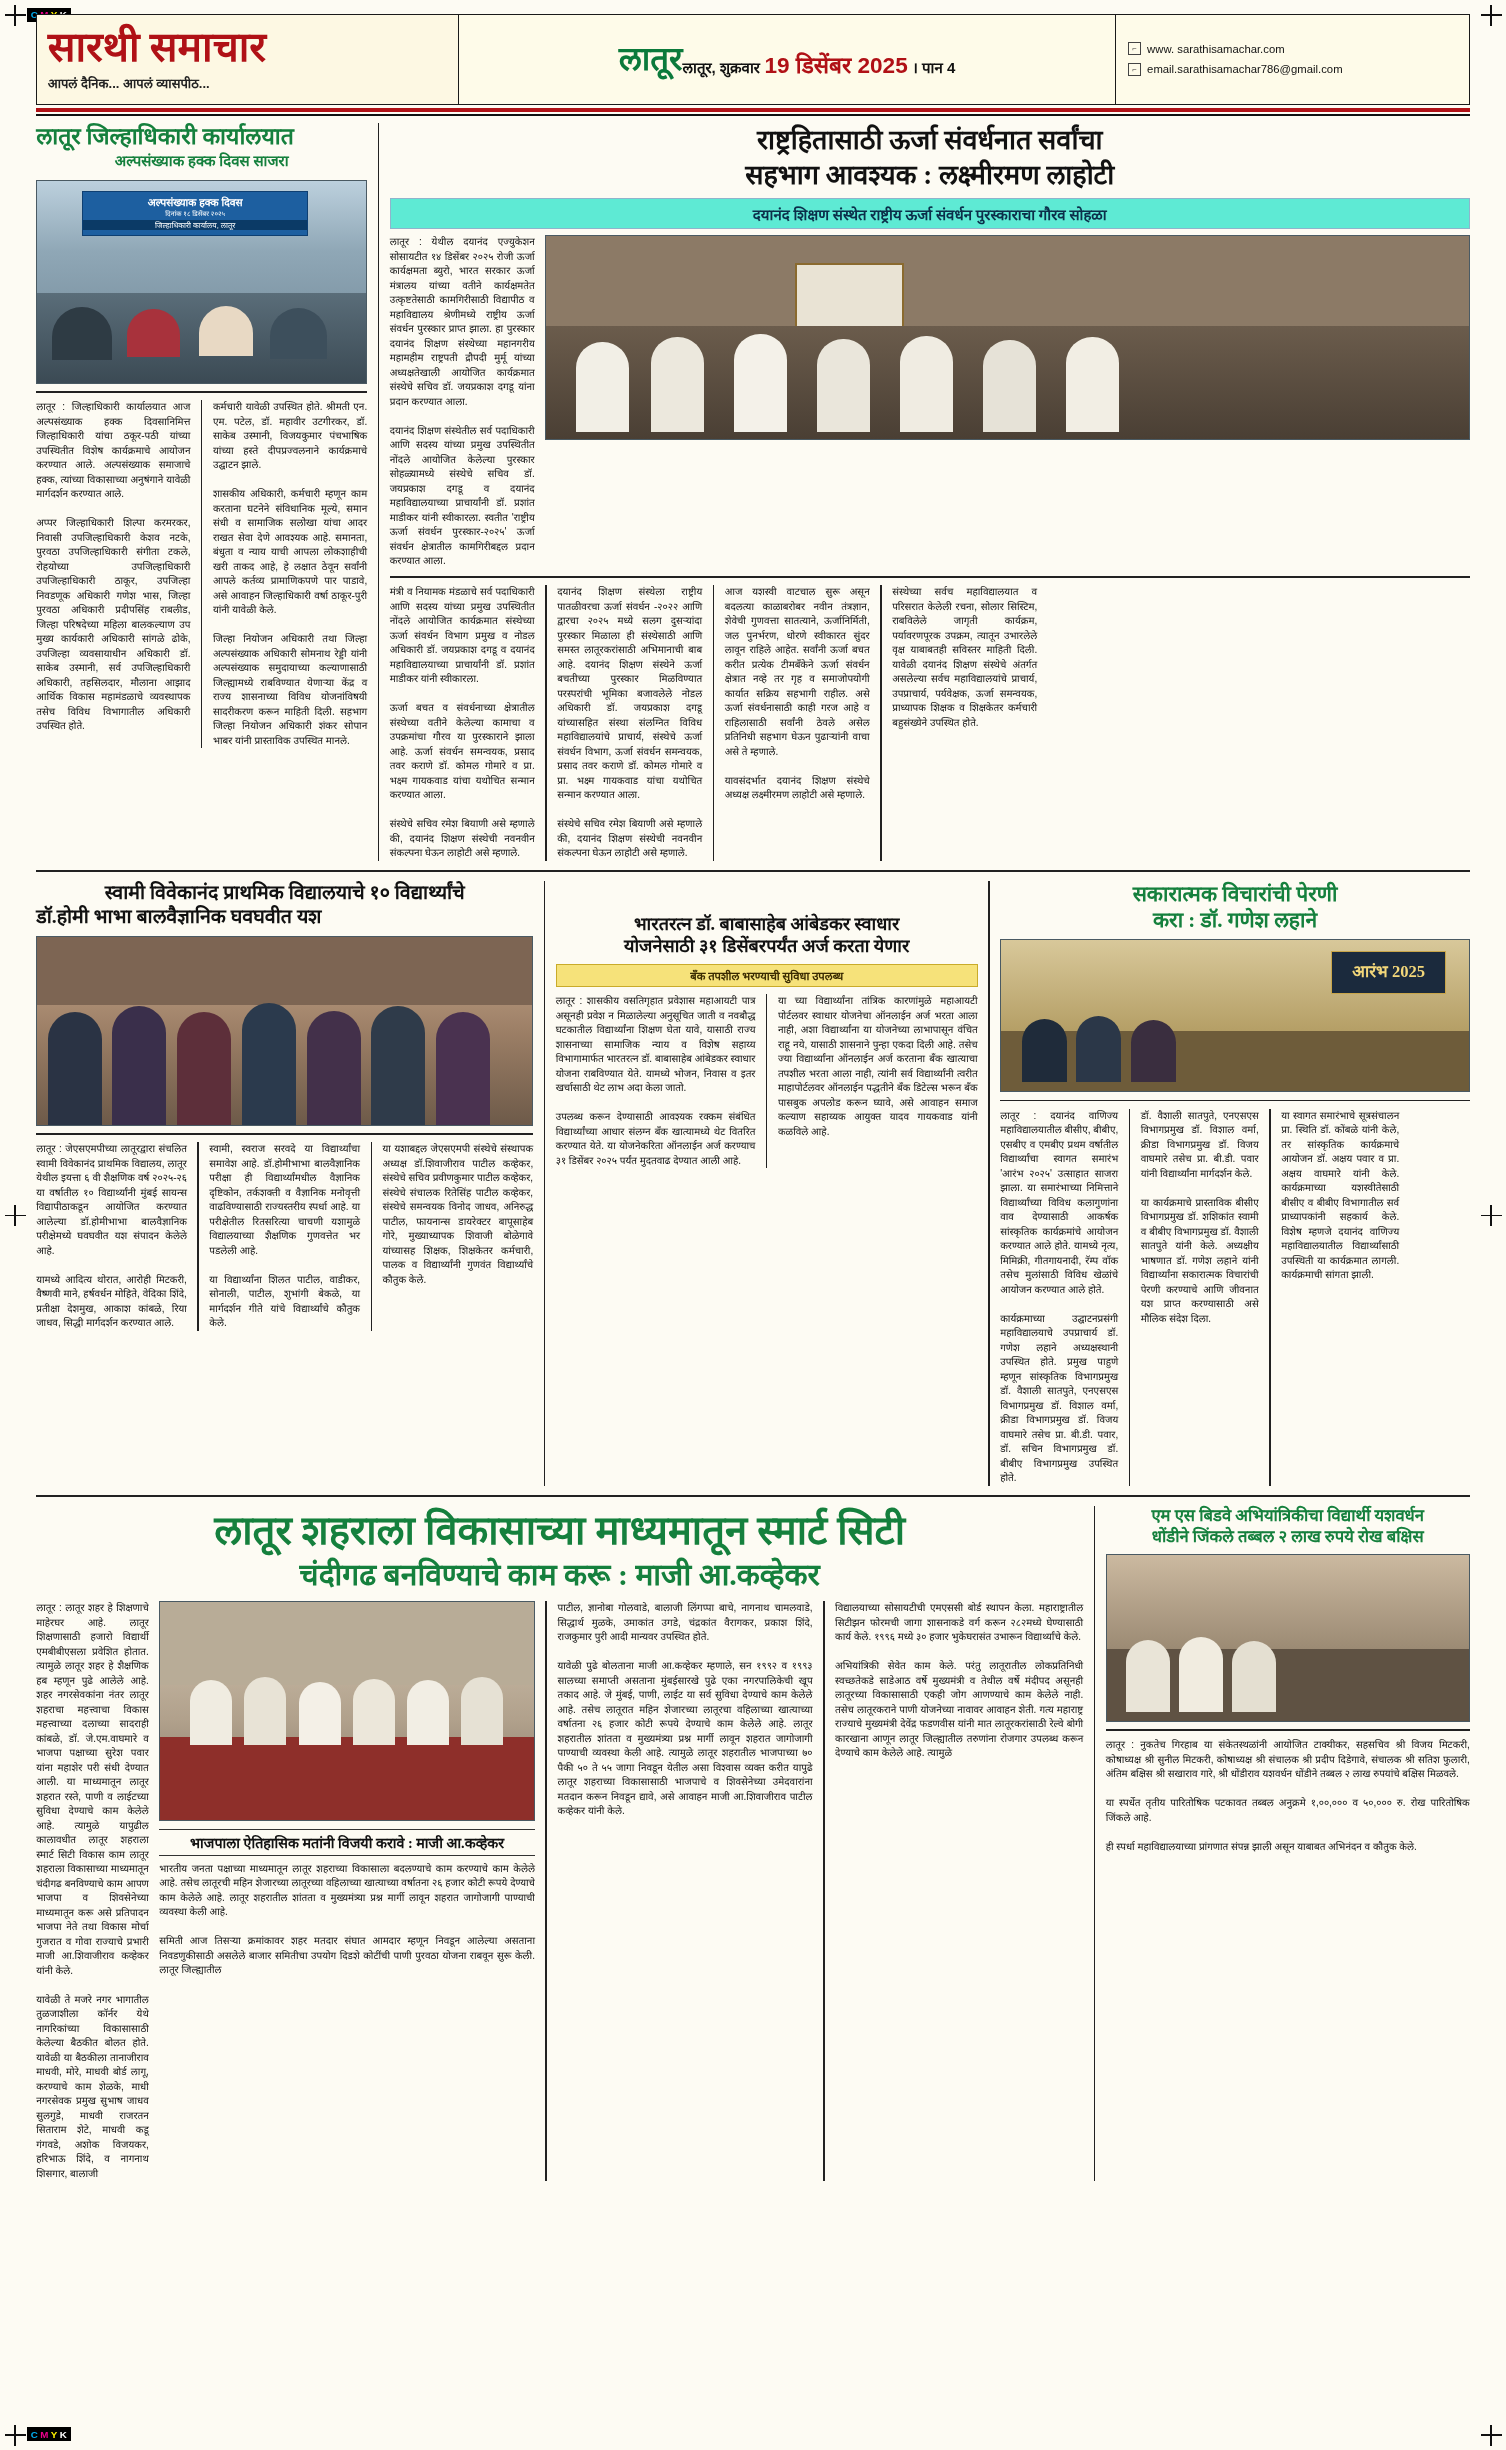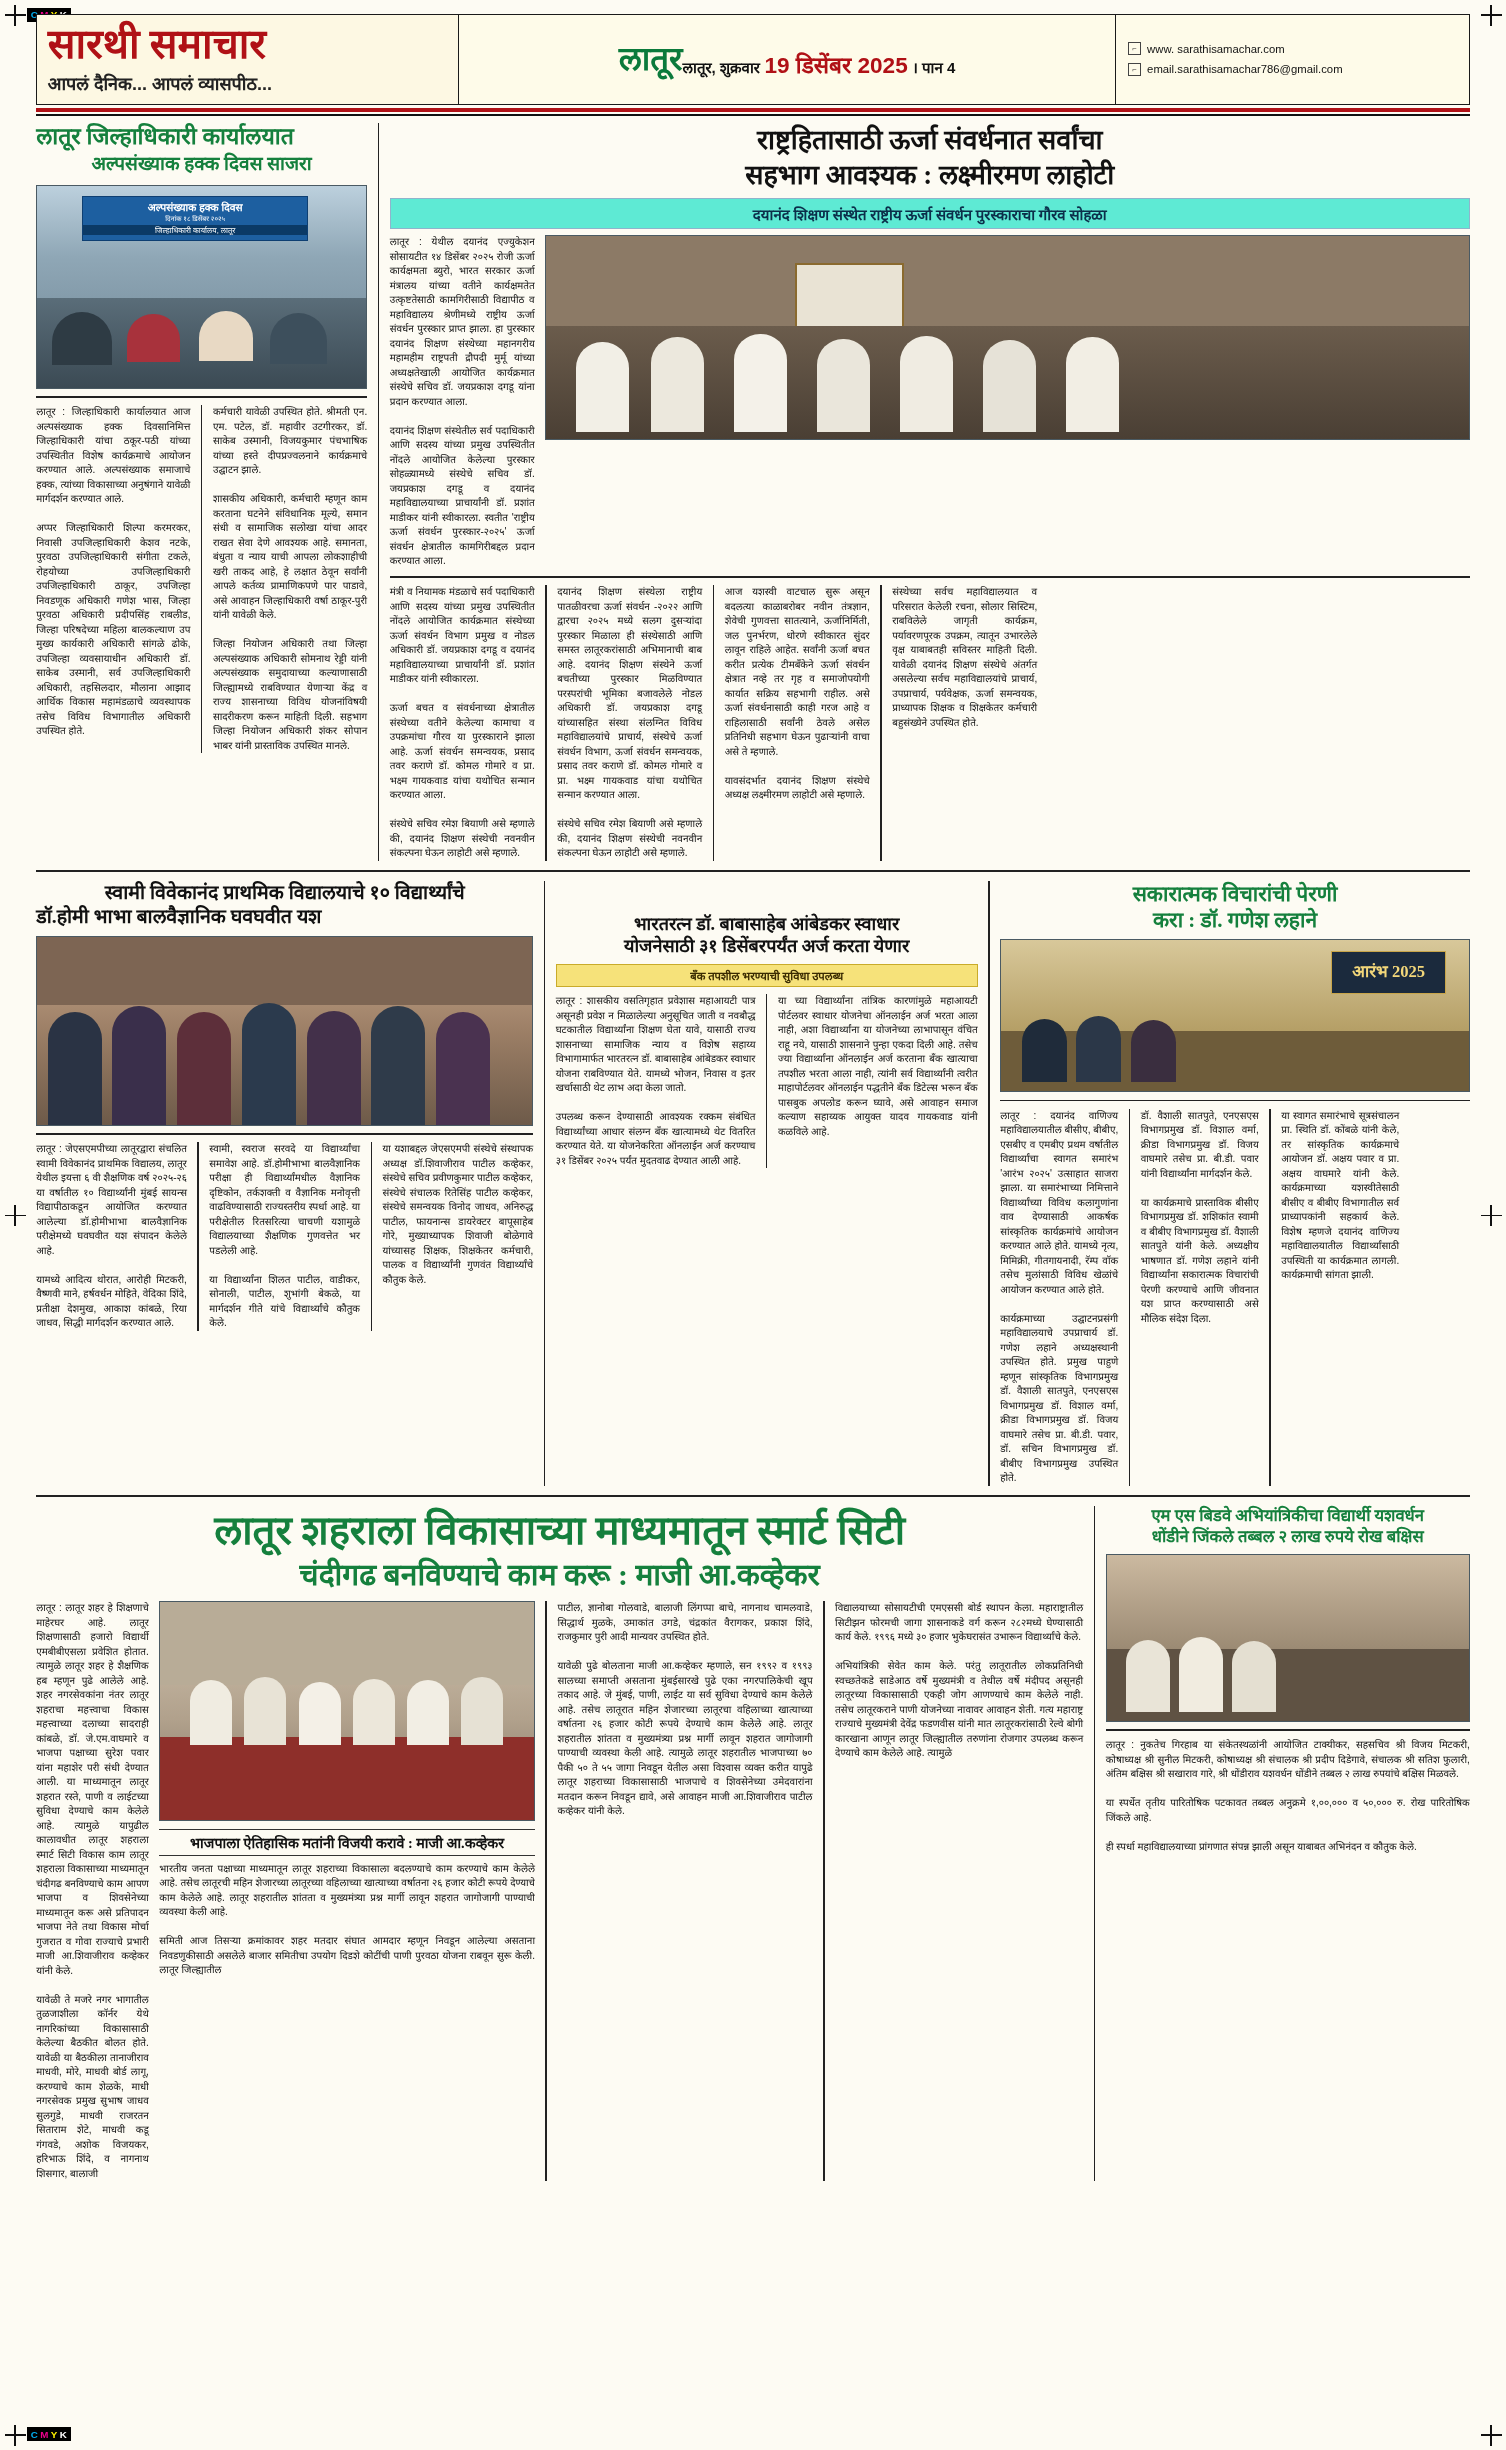--- a/index.html
+++ b/index.html
@@ -33,21 +33,21 @@
     height:89px;position:relative;
   }
   .mast-left{
     width:422px;border-right:1.5px solid #1a1a1a;background:#fdf8e3;
     display:flex;flex-direction:column;justify-content:center;padding-left:10.5px;box-sizing:border-box;
   }
   .mast-title{
     font-family:"Liberation Serif", serif;font-weight:bold;font-size:41px;color:#b01116;
     letter-spacing:0px;line-height:1.05;
   }
-  .mast-sub{font-size:18px;color:#222;font-weight:bold;margin-top:4.5px;}
+  .mast-sub{font-size:13px;color:#222;font-weight:bold;margin-top:4.5px;}
   .mast-mid{flex:1;display:flex;flex-direction:row;align-items:center;justify-content:center;}
   .mast-city{
     font-family:"Liberation Serif", serif;font-size:33px;font-weight:bold;color:#0b7a3b;line-height:1;
   }
   .mast-dateline{
     margin-top:10.5px;font-size:15px;font-weight:bold;color:#111;display:flex;align-items:baseline;gap:4.5px;
   }
   .mast-dateline .big{font-size:22.6px;color:#b01116;font-weight:bold;}
   .mast-right{
     width:354px;border-left:1.5px solid #1a1a1a;display:flex;flex-direction:column;justify-content:center;
@@ -129,21 +129,21 @@
   </div>
   <div style="margin:0 19.6px;">
     <div class="rule-red"></div>
     <div class="rule-thin"></div>
   </div>
 
   <div class="cols" style="margin:7.5px 19.6px 0 19.6px;">
 
     <div style="width:331px;">
       <div class="hl-1 hl-red" style="font-size:23px;">लातूर जिल्हाधिकारी कार्यालयात</div>
-      <div class="hl-1 hl-red" style="font-size:19px;text-align:center;">अल्पसंख्याक हक्क दिवस साजरा</div>
+      <div class="hl-1 hl-red" style="font-size:15px;text-align:center;">अल्पसंख्याक हक्क दिवस साजरा</div>
       <div class="photo" style="height:202px;margin-top:9px;padding-left:21px;">
         <div style="position:absolute;inset:0;background:linear-gradient(180deg,#bcd0dd 0%,#8fa7b6 35%,#6d8392 100%);"></div>
         <div style="position:absolute;left:45px;top:10.5px;width:226px;height:45px;background:#1d5fa0;border:1.5px solid #0e3f72;color:#fff;font-size:8.3px;text-align:center;padding-top:3px;box-sizing:border-box;">
           <div style="font-weight:bold;font-size:10.5px;">अल्पसंख्याक हक्क दिवस</div>
           <div style="font-size:6.8px;">दिनांक १८ डिसेंबर २०२५</div>
           <div style="font-size:7.5px;background:#0b3a66;margin-top:1.5px;">जिल्हाधिकारी कार्यालय, लातूर</div>
         </div>
         <div style="position:absolute;left:0;bottom:0;width:100%;height:90px;background:linear-gradient(180deg,#5a6d79 0%,#3b4a54 100%);"></div>
         <div style="position:absolute;left:15px;bottom:22.6px;width:60px;height:53px;background:#2e3b44;border-radius:30px 30px 0 0;"></div>
         <div style="position:absolute;left:90px;bottom:25.6px;width:53px;height:48px;background:#a8323c;border-radius:26px 26px 0 0;"></div>

